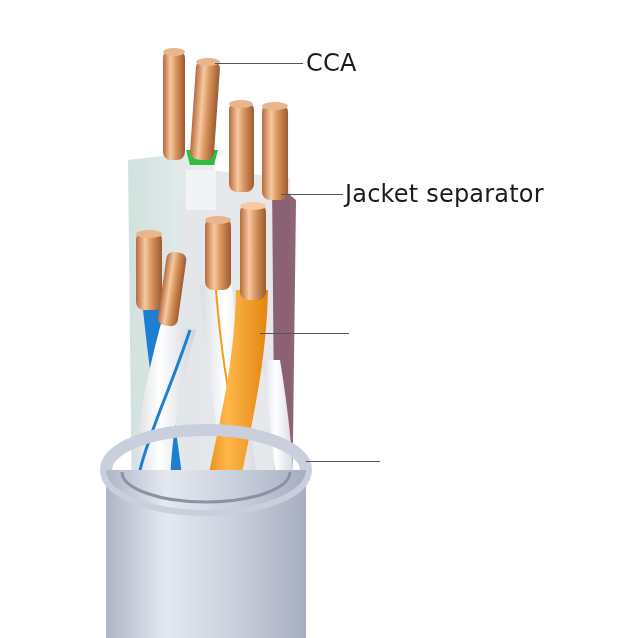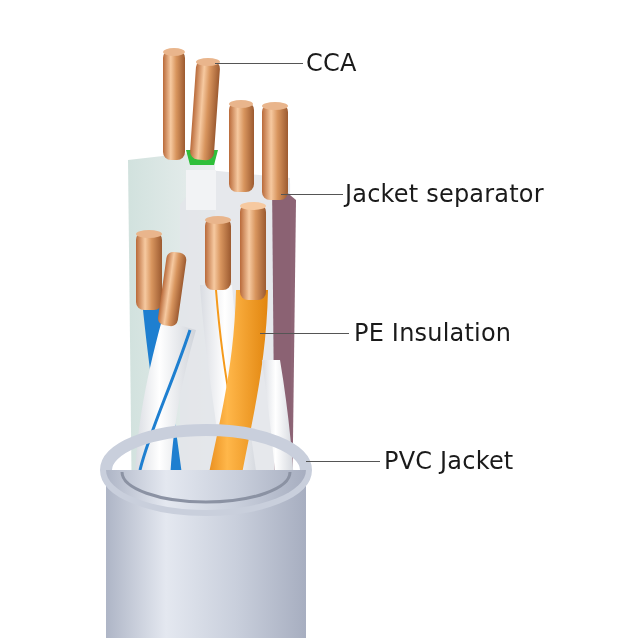--- a/index.html
+++ b/index.html
@@ -100,15 +100,13 @@
 
   
   <div class="leader" style="left:215px; top:63px; width:88px;"></div>
   <div class="leader" style="left:281px; top:194px; width:62px;"></div>
   <div class="leader" style="left:260px; top:333px; width:89px;"></div>
   <div class="leader" style="left:306px; top:461px; width:74px;"></div>
 
   
   <div class="label" style="left:306px; top:51px;">CCA</div>
   <div class="label" style="left:345px; top:182px;">Jacket separator</div>
-  <div class="label" style="left:354px; top:321px;">PE Insulation</div>
-  <div class="label" style="left:384px; top:449px;">PVC Jacket</div>
 </div>
 
 </body></html>

